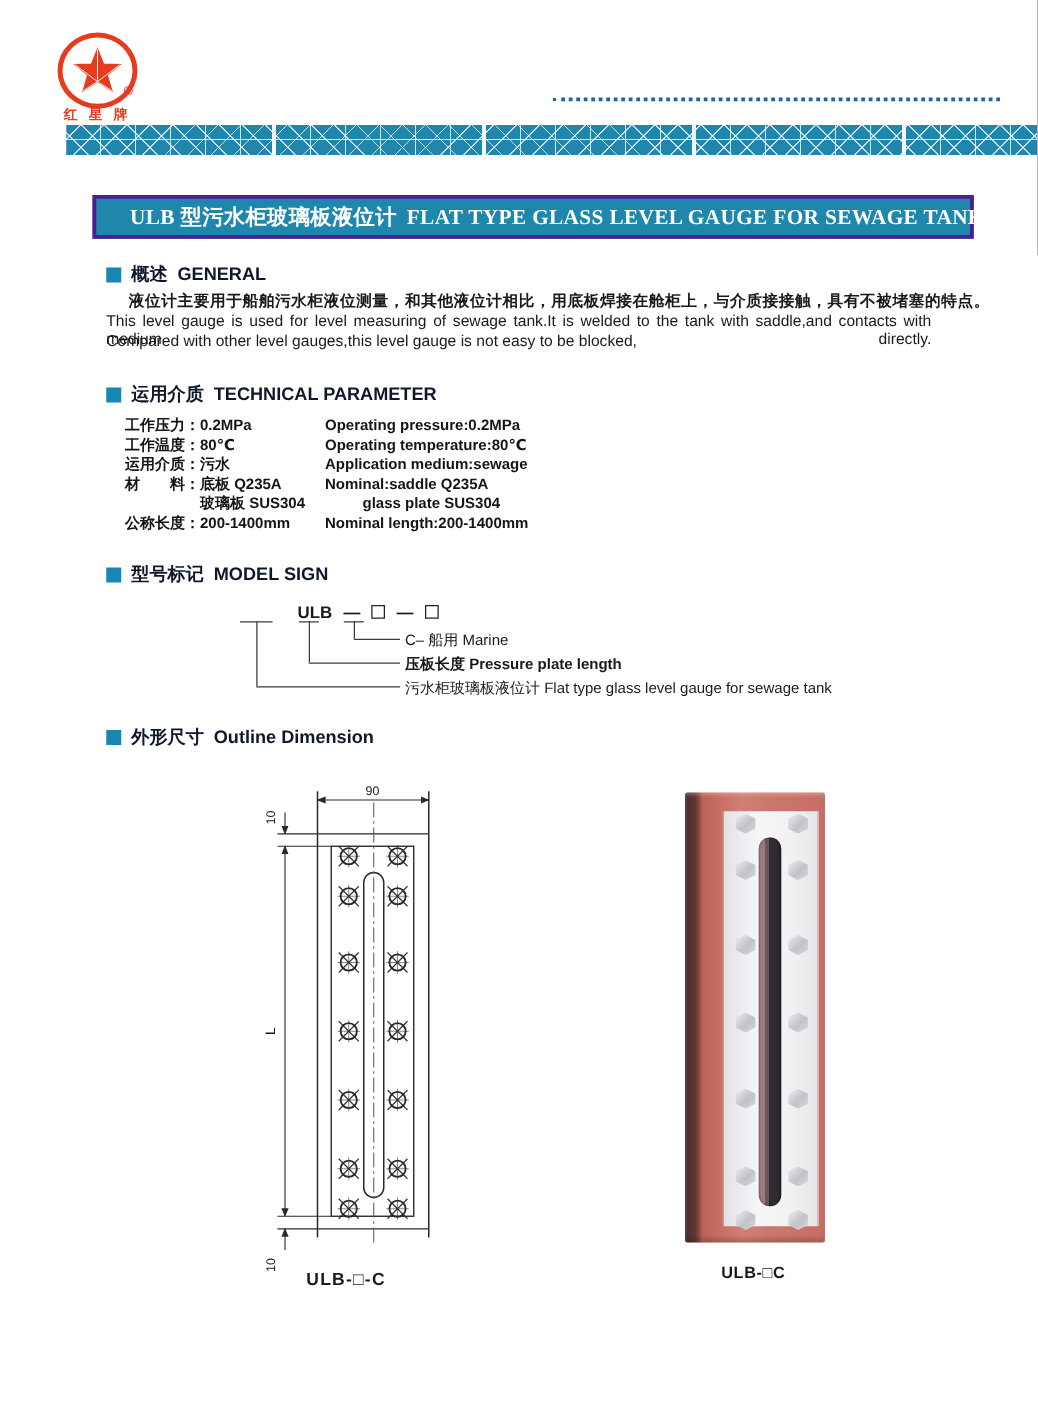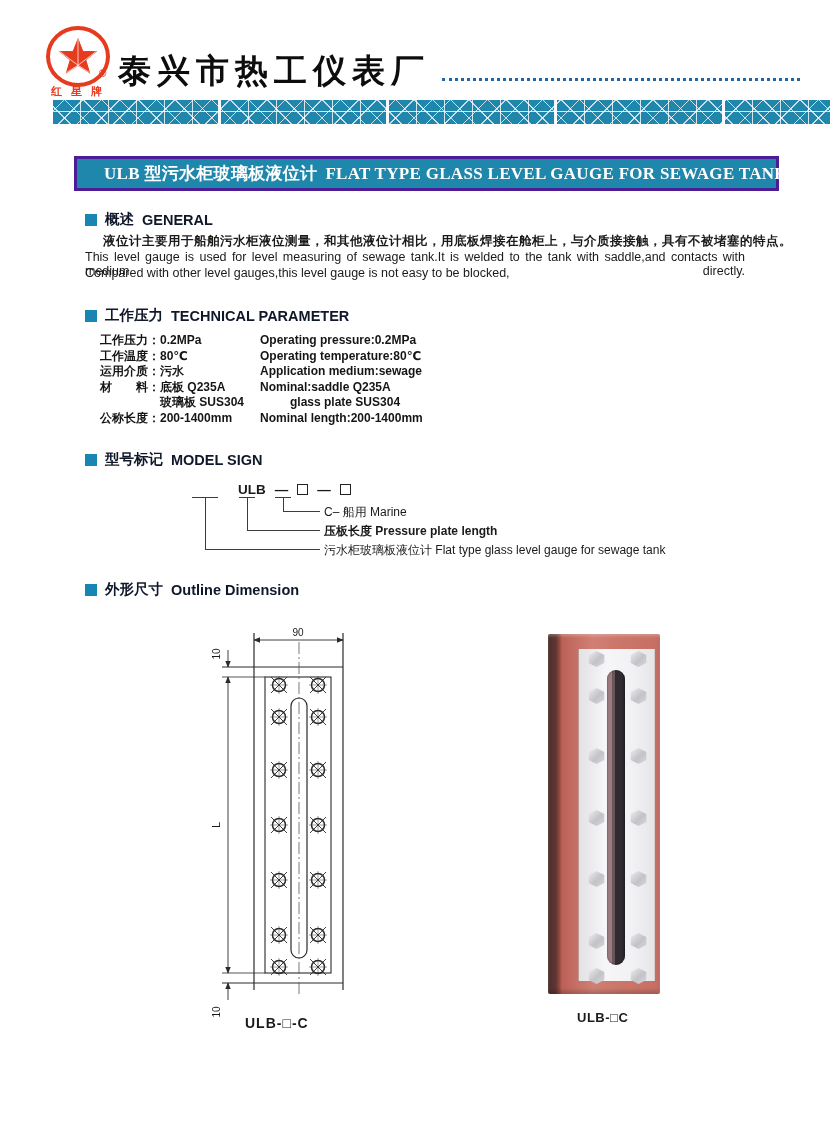--- a/index.html
+++ b/index.html
@@ -78,40 +78,39 @@
 <div class="page">
 
   <div class="abs logo-ring">
     <svg width="42" height="42" viewBox="0 0 40 40">
       <polygon points="20,3 24.6,14.6 37,15 27.4,22.8 30.9,34.8 20,27.9 9.1,34.8 12.6,22.8 3,15 15.4,14.6" fill="#e63b1e" stroke="#e63b1e" stroke-width="1"></polygon>
       <path d="M20 3 L20 27.9 M20 27.9 L9.1 34.8 M20 27.9 L30.9 34.8 M20 27.9 L3 15 M20 27.9 L37 15" stroke="#fff" stroke-width="0.7" fill="none"></path>
     </svg>
   </div>
   <div class="abs reg-mark">®</div>
   <div class="abs brand-mark">红星牌</div>
-  <div class="abs company-name">泰兴市热工仪表厂</div>
   <div class="abs dotted-line"></div>
   <div class="abs deco-band"></div>
 
   <div class="abs title-bar">
     <span class="zh">ULB 型污水柜玻璃板液位计</span><span class="en">FLAT TYPE GLASS LEVEL GAUGE FOR SEWAGE TANK</span>
   </div>
 
   <div class="abs sec-head" style="left:85px;top:210px;">
     <span class="bullet"></span>
     <span>概述</span>
     <span class="en">GENERAL</span>
   </div>
   <div class="abs gen-zh">液位计主要用于船舶污水柜液位测量，和其他液位计相比，用底板焊接在舱柜上，与介质接接触，具有不被堵塞的特点。</div>
   <div class="abs gen-en1">This level gauge is used for level measuring of sewage tank.It is welded to the tank with saddle,and contacts with medium directly.</div>
   <div class="abs gen-en2">Compared with other level gauges,this level gauge is not easy to be blocked,</div>
 
   <div class="abs sec-head" style="left:85px;top:306px;">
     <span class="bullet"></span>
-    <span>工作压力</span>
+    <span>运用介质</span>
     <span class="en">TECHNICAL PARAMETER</span>
   </div>
   <div class="abs tech-grid">
     <span>工作压力：0.2MPa</span><span>Operating pressure:0.2MPa</span>
     <span>工作温度：80℃</span><span>Operating temperature:80℃</span>
     <span>运用介质：污水</span><span>Application medium:sewage</span>
     <span>材　　料：底板 Q235A</span><span>Nominal:saddle Q235A</span>
     <span>　　　　　玻璃板 SUS304</span><span>         glass plate SUS304</span>
     <span>公称长度：200-1400mm</span><span>Nominal length:200-1400mm</span>
   </div>

